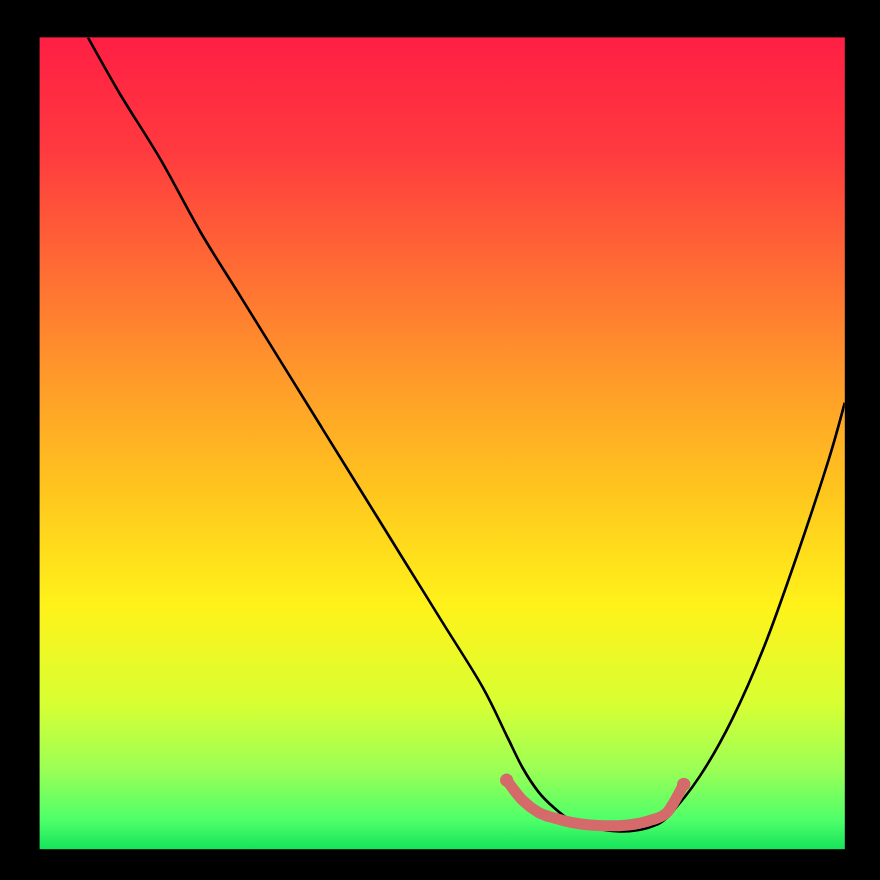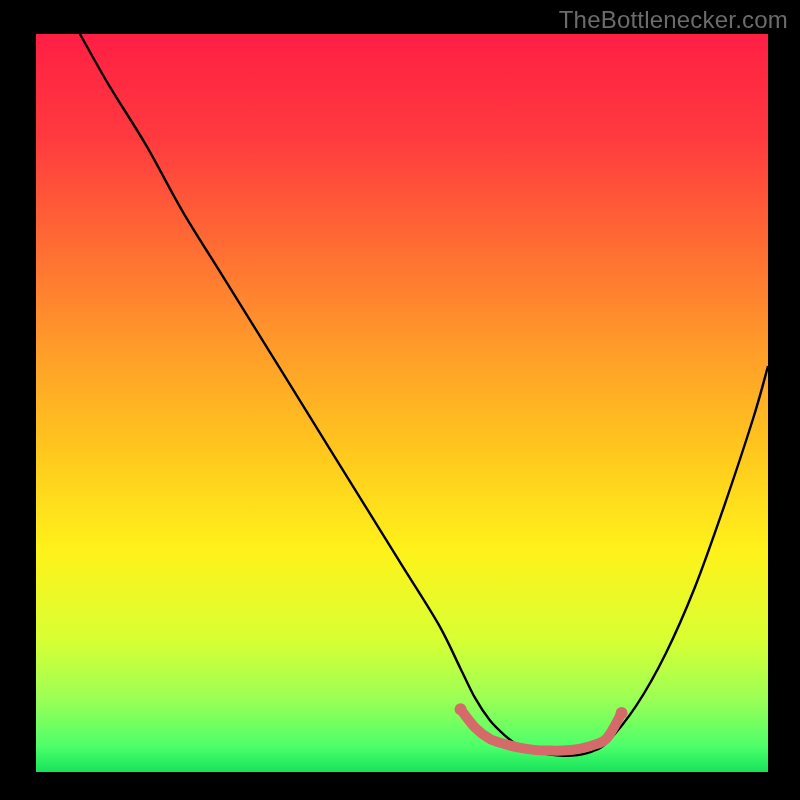--- a/index.html
+++ b/index.html
@@ -31,21 +31,20 @@
     position: absolute;
     left: 0;
     top: 0;
   }
 </style>
 </head>
 <body>
 
 <div class="frame">
 
-  <div class="watermark">TheBottlenecker.com</div>
 
   <svg id="chart-svg" width="800" height="800" viewBox="0 0 800 800">
     <defs>
       <linearGradient id="bg-grad" x1="0" y1="0" x2="0" y2="1">
           <stop offset="0%" stop-color="#ff1f44"></stop>
           <stop offset="14.000000000000002%" stop-color="#ff3a3f"></stop>
           <stop offset="28.000000000000004%" stop-color="#ff6a34"></stop>
           <stop offset="42%" stop-color="#ff9a2a"></stop>
           <stop offset="56.00000000000001%" stop-color="#ffc61e"></stop>
           <stop offset="70%" stop-color="#fff21a"></stop>

